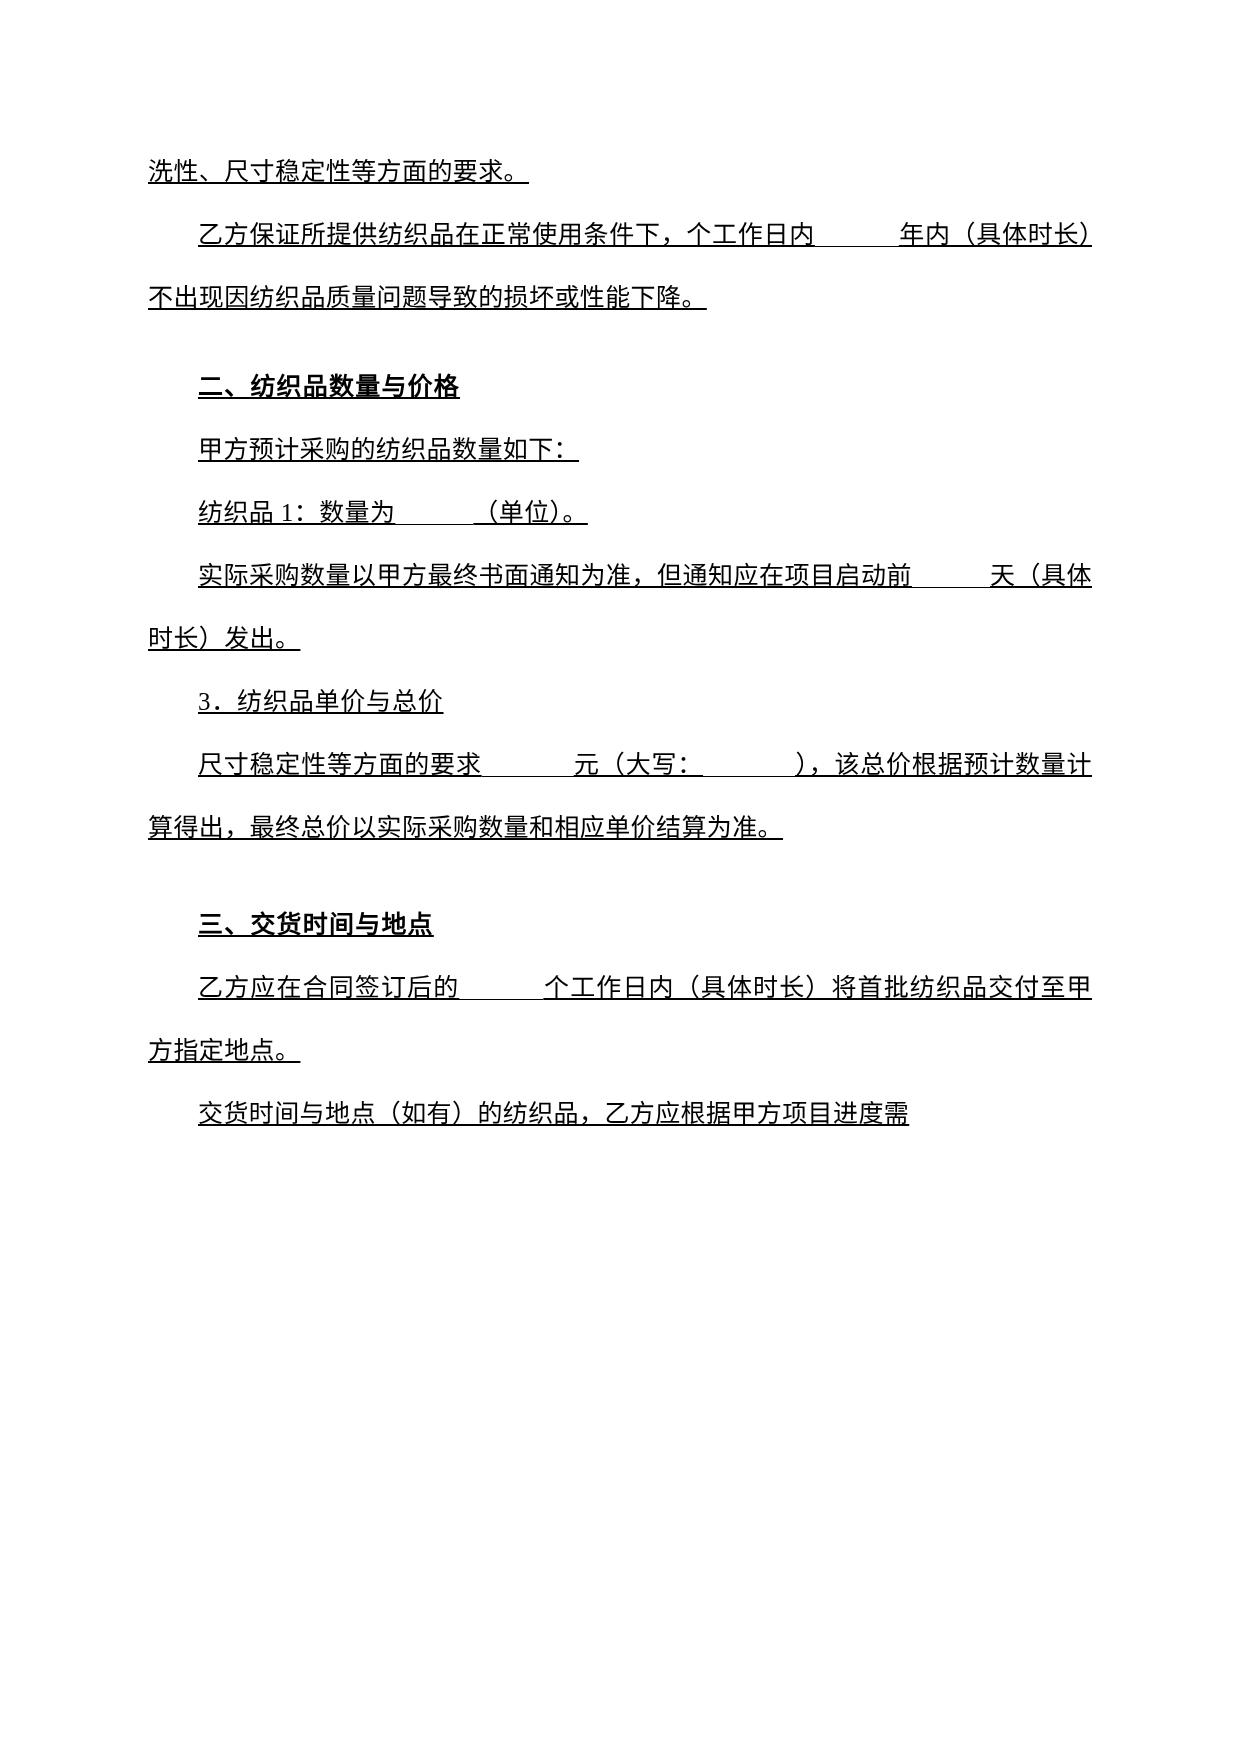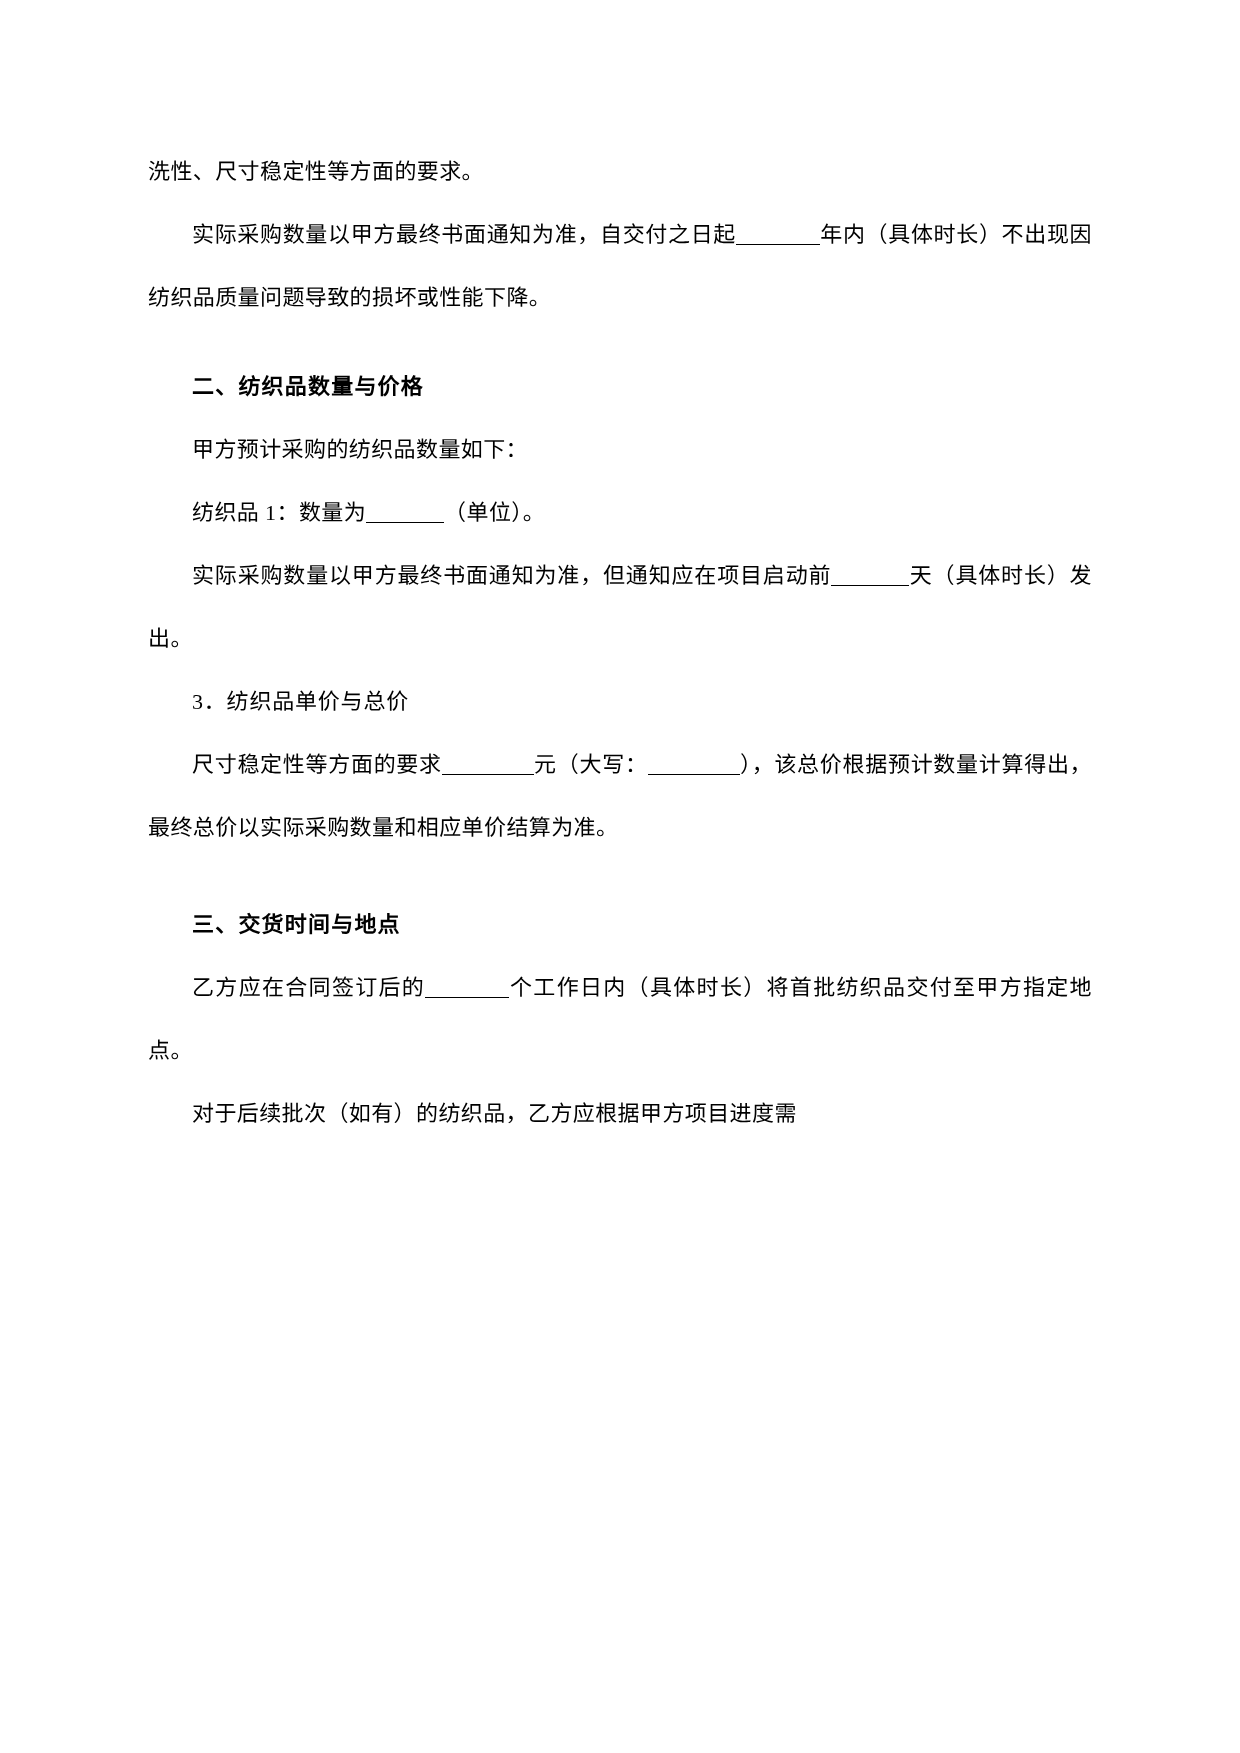--- a/index.html
+++ b/index.html
@@ -16,25 +16,26 @@
   }
   .page {
     position: relative;
     box-sizing: border-box;
     width: 1240px;
     height: 1753px;
     padding: 140px 148px 120px 148px;
     background: #ffffff;
   }
   .doc-body {
-    font-size: 22px;
+    font-size: 25px;
     line-height: 63px;
     letter-spacing: 0.4px;
     text-align: justify;
     text-justify: inter-ideograph;
+    text-decoration: underline;
   }
   p {
     margin: 0;
     padding: 0;
   }
   .para {
     text-indent: 2em;
   }
   .noindent {
     text-indent: 0;
@@ -65,21 +66,21 @@
 <body>
 
 <div class="page">
   <div class="doc-body">
 
     <p class="para noindent">
       <span>洗性、尺寸稳定性等方面的要求。</span>
     </p>
 
     <p class="para">
-      <span>实际采购数量以甲方最终书面通知为准，自交付之日起</span><span class="blank"></span><span>年内（具体时长）不出现因纺织品质量问题导致的损坏或性能下降。</span>
+      <span>乙方保证所提供纺织品在正常使用条件下，个工作日内</span><span class="blank"></span><span>年内（具体时长）不出现因纺织品质量问题导致的损坏或性能下降。</span>
     </p>
 
     <div class="spacer-sm"></div>
 
     <p class="heading">
       <span>二、纺织品数量与价格</span>
     </p>
 
 
     <p class="para">
@@ -109,17 +110,17 @@
     <p class="heading">
       <span>三、交货时间与地点</span>
     </p>
 
 
     <p class="para">
       <span>乙方应在合同签订后的</span><span class="blank"></span><span>个工作日内（具体时长）将首批纺织品交付至甲方指定地点。</span>
     </p>
 
     <p class="para">
-      <span>对于后续批次（如有）的纺织品，乙方应根据甲方项目进度需</span>
+      <span>交货时间与地点（如有）的纺织品，乙方应根据甲方项目进度需</span>
     </p>
 
   </div>
 </div>
 
 </body></html>

